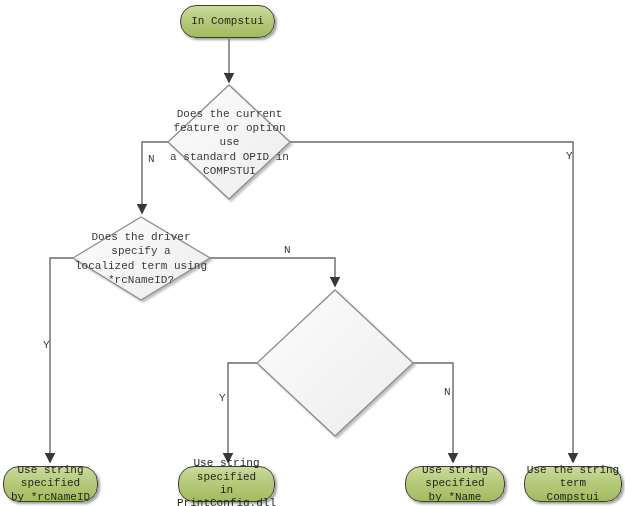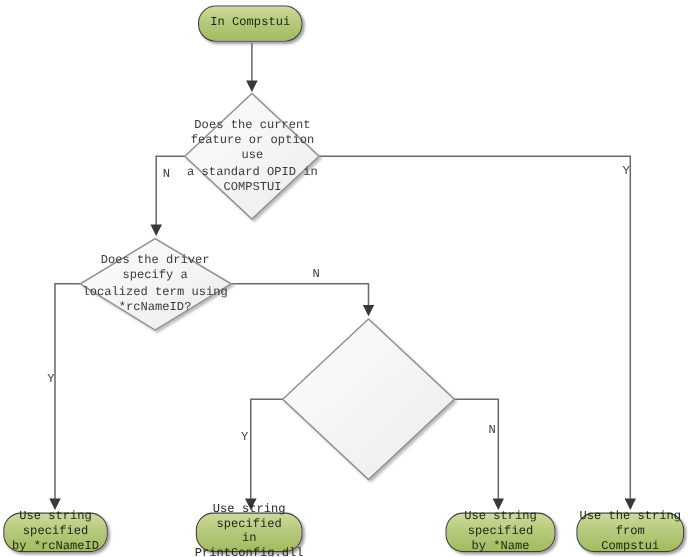--- a/index.html
+++ b/index.html
@@ -104,17 +104,17 @@
   </div>
   <div class="rounded-node" style="left:178px; top:466px; width:97px; height:36px;">
     <span>Use string specified
 in PrintConfig.dll</span>
   </div>
   <div class="rounded-node" style="left:405px; top:466px; width:100px; height:36px;">
     <span>Use string specified
 by *Name</span>
   </div>
   <div class="rounded-node" style="left:524px; top:466px; width:98px; height:36px;">
-    <span>Use the string from
+    <span>Use the string term
 Compstui</span>
   </div>
 
 </div>
 
 </body></html>

